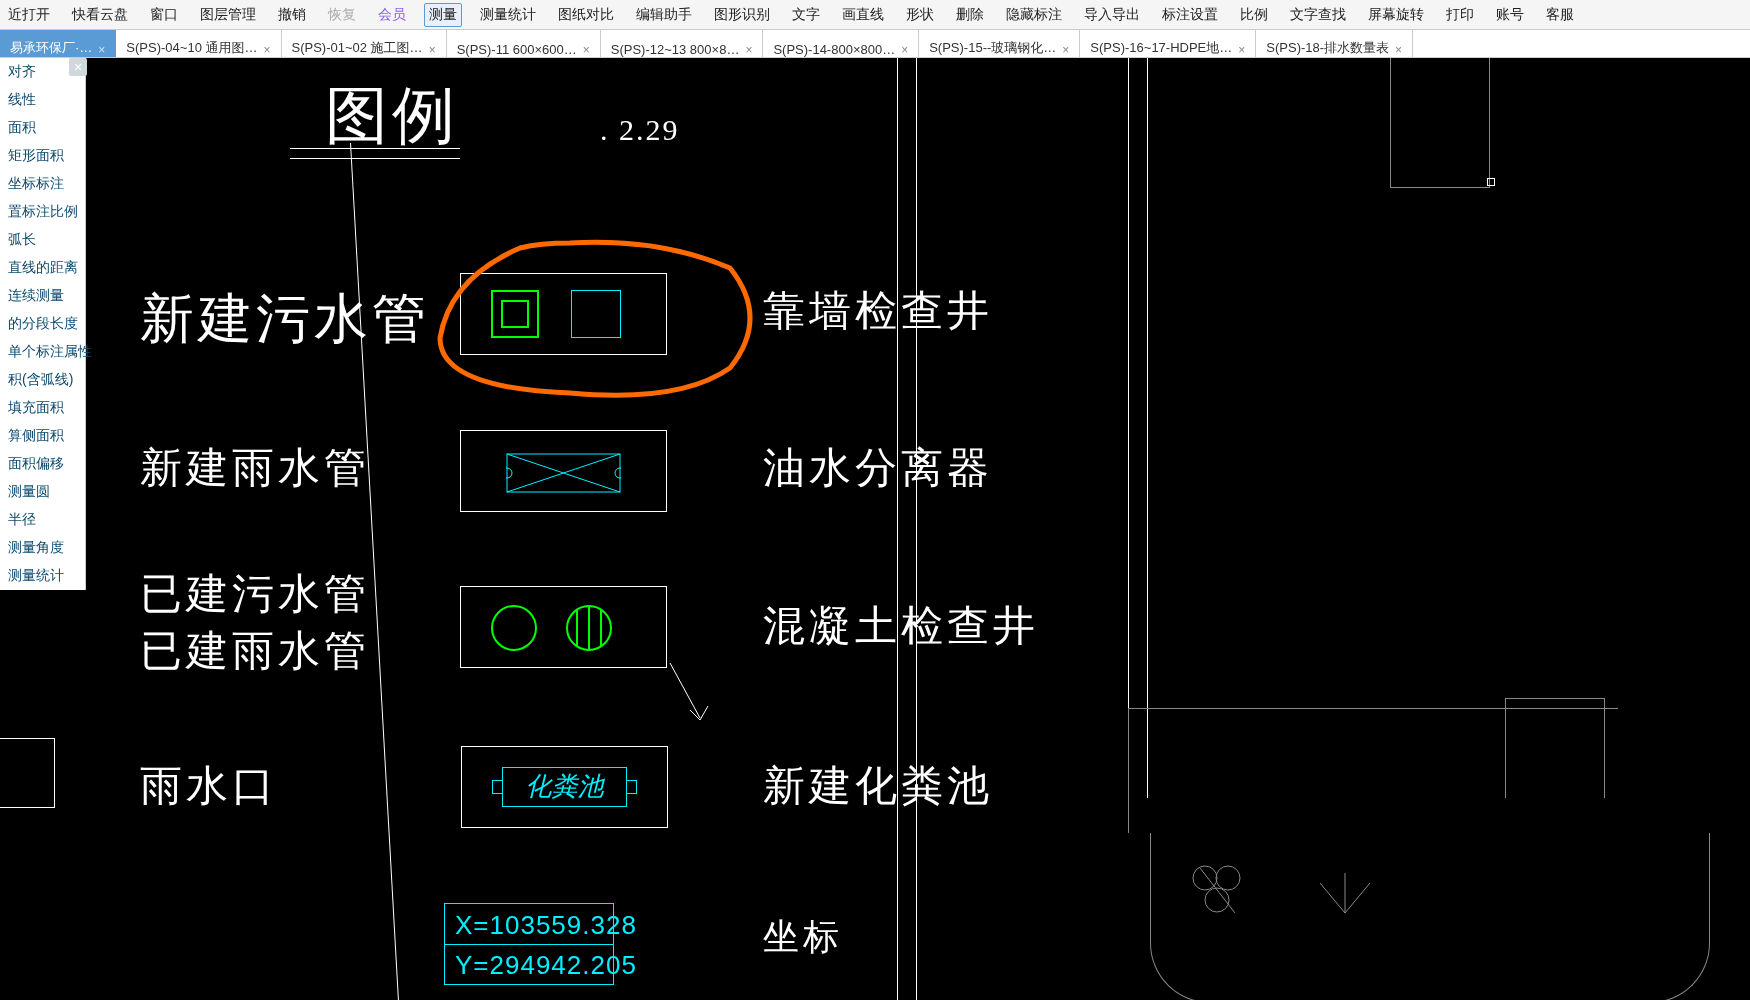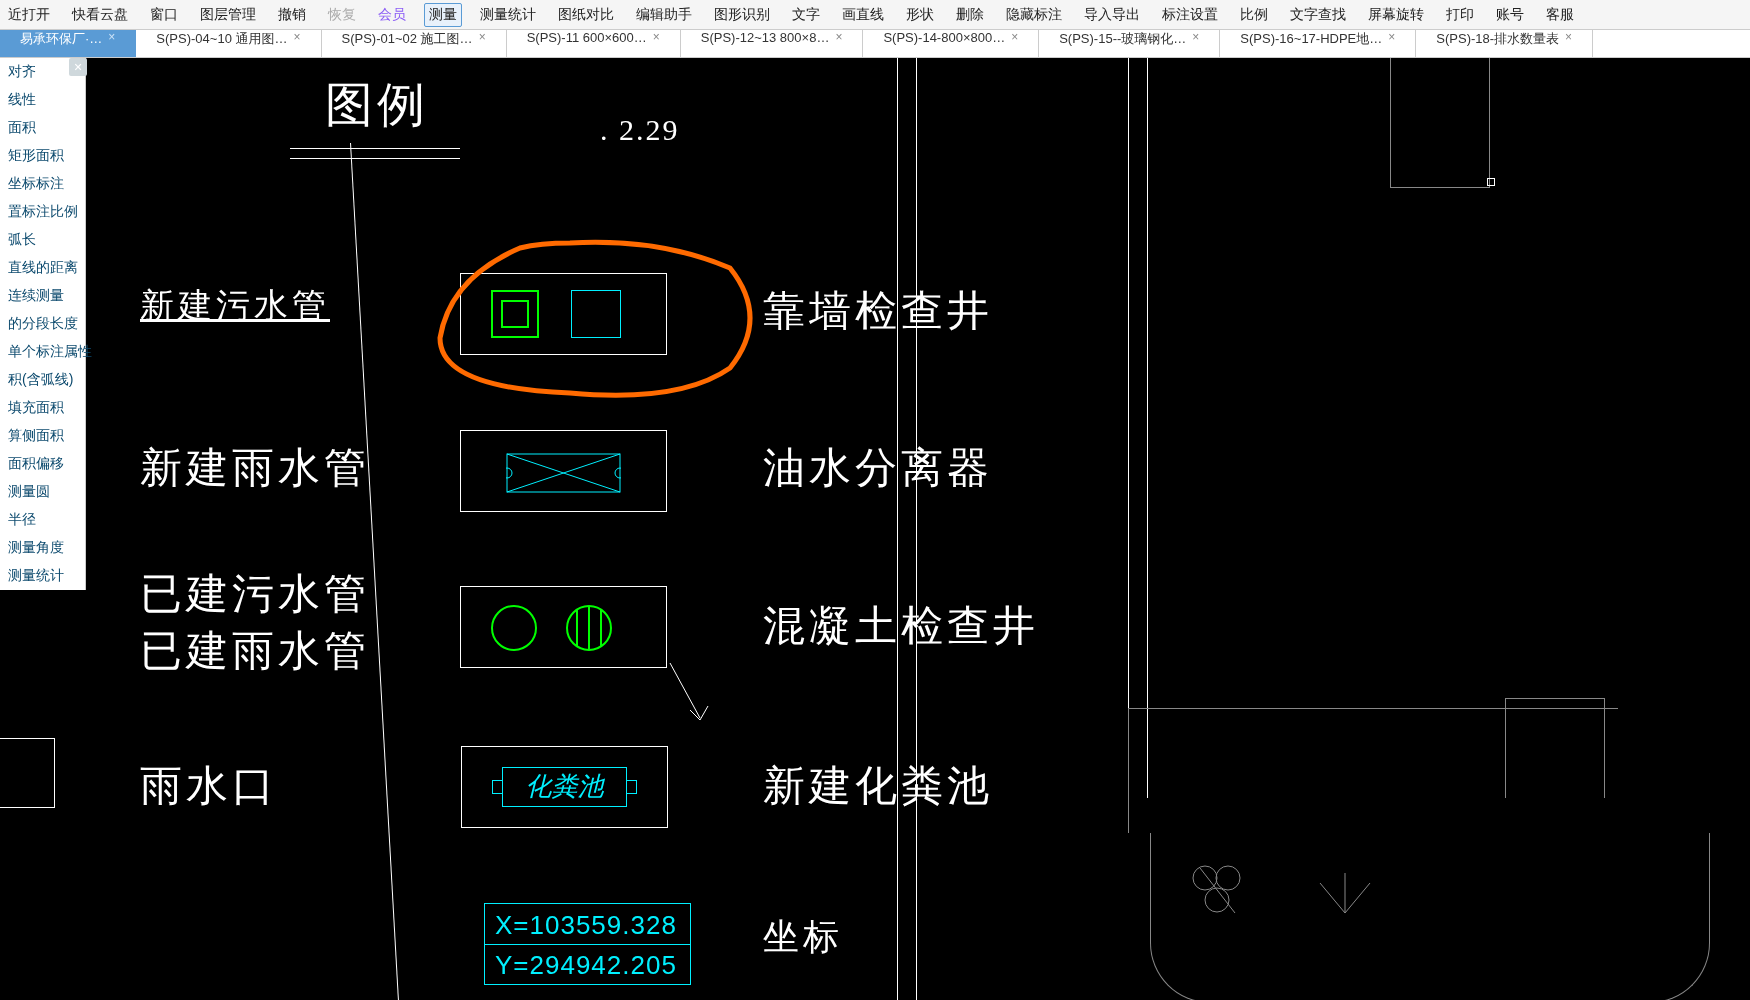--- a/index.html
+++ b/index.html
@@ -5,21 +5,21 @@
   * { margin:0; padding:0; box-sizing:border-box; }
   body { width:1750px; height:1000px; font-family:"Microsoft YaHei","SimSun",sans-serif; background:#f0f0f0; overflow:hidden; font-size:14px; }
   
   .toolbar { display:flex; align-items:center; height:30px; background:#f5f5f5; border-bottom:1px solid #ccc; padding:0 4px; gap:14px; font-size:14px; color:#222; white-space:nowrap;text-align:center; }
   .toolbar span { cursor:pointer; padding:2px 4px; }
   .toolbar .disabled { color:#aaa; }
   .toolbar .gold { color:#8b5cf6; }
   .toolbar .active { border:1px solid #5a9bd5; background:#e8f1fb; border-radius:2px; }
   
   .tabstrip { display:flex; align-items:center; height:28px; background:#fff; border-bottom:1px solid #ccc; font-size:13px; color:#333; }
-  .tab { display:flex; align-items:flex-start; height:100%; padding:0 20px; border-right:1px solid #ccc; position:relative; max-width:200px; overflow:hidden; white-space:nowrap; cursor:pointer; }
+  .tab { display:flex; align-items:flex-end; height:100%; padding:0 10px; border-right:1px solid #ccc; position:relative; max-width:200px; overflow:hidden; white-space:nowrap; cursor:pointer; }
   .tab.first { background:#5a9bd5; color:#fff; border-right:1px solid #5a9bd5; }
   .tab .close { margin-left:6px; font-size:12px; color:#888; }
   .tab.first .close { color:#cce3f7; }
   
   .sidebar { position:absolute; top:58px; left:0; width:86px; background:#fff; border-right:1px solid #ccc; font-size:14px; }
   .sidebar .item { padding:5px 8px; cursor:pointer; color:#0c4a6e; white-space:nowrap; }
   .sidebar .closebtn { position:absolute; top:0; right:-2px; width:18px; height:18px; background:#cfd8dc; color:#fff; font-size:11px; text-align:center; line-height:18px; border-radius:2px; }
   
   .canvas { position:absolute; top:58px; left:0; right:0; bottom:0; background:#000; }
   .canvas-text { position:absolute; color:#fff; font-family:"KaiTi","STKaiti","SimSun",serif; font-weight:100; letter-spacing:4px; }
@@ -94,29 +94,29 @@
       <span class="close">×</span>
     </div>
     <div class="tab">
       <span>S(PS)-18-排水数量表</span>
       <span class="close">×</span>
     </div>
   </div>
 
 <div class="canvas">
 
-  <div class="canvas-text" style="left:325px; top:15px; font-size:48px;">图例</div>
+  <div class="canvas-text" style="left:325px; top:15px; font-size:63px;">图例</div>
   <div class="white-line" style="left:290px; top:90px; width:170px; height:1px;"></div>
   <div class="white-line" style="left:290px; top:100px; width:170px; height:1px;"></div>
 
   <div class="canvas-text" style="left:600px; top:55px; font-size:30px; letter-spacing:2px;">. 2.29</div>
 
   <div class="diag" style="left:350px; top:85px; height:1050px; transform:rotate(-3.2deg);"></div>
 
-  <div class="canvas-text" style="left:140px; top:225px; font-size:34px;text-decoration:underline;">新建污水管</div>
+  <div class="canvas-text" style="left:140px; top:225px; font-size:54px;">新建污水管</div>
   <div class="symbol-box" style="left:460px; top:215px; width:207px; height:82px;">
      <div style="position:absolute; left:30px; top:16px; width:48px; height:48px; border:2px solid #00ff00;">
         <div style="position:absolute; left:8px; top:8px; right:8px; bottom:8px; border:2px solid #00ff00;"></div>
      </div>
      <div style="position:absolute; left:110px; top:16px; width:50px; height:48px; border:1px solid #00f0ff;"></div>
   </div>
 
   <svg style="position:absolute; left:410px; top:160px; width:370px; height:200px;">
     <path d="M 110 30 Q 40 60 30 120 Q 30 170 160 175 Q 270 185 320 150 Q 360 100 320 50 Q 250 20 160 25 Q 130 25 110 30 Z" fill="none" stroke="#ff6a00" stroke-width="5"></path>
   </svg>
@@ -155,21 +155,21 @@
   <div class="canvas-text" style="left:140px; top:700px; font-size:42px;">雨水口</div>
   <div class="symbol-box" style="left:461px; top:688px; width:207px; height:82px;font-style:italic;">
      <div style="position:absolute; left:40px; top:20px; right:40px; bottom:20px; border:1px solid #00f0ff; color:#00f0ff; font-size:26px; text-align:center; line-height:38px; font-family:'SimSun',serif;">
         <span>化粪池</span>
      </div>
      <div style="position:absolute; left:30px; top:33px; width:10px; height:14px; border:1px solid #00f0ff; border-right:none;"></div>
      <div style="position:absolute; right:30px; top:33px; width:10px; height:14px; border:1px solid #00f0ff; border-left:none;"></div>
   </div>
   <div class="canvas-text" style="left:763px; top:700px; font-size:42px;">新建化粪池</div>
 
-  <div class="symbol-box" style="left:484px; top:845px; width:207px; height:82px; border-color:#00f0ff;">
+  <div class="symbol-box" style="left:444px; top:845px; width:170px; height:82px; border-color:#00f0ff;">
      <div class="cyan" style="position:absolute; left:10px; top:6px; font-size:26px; font-family:sans-serif; letter-spacing:1px;">X=103559.328</div>
      <div style="position:absolute; left:0; top:40px; right:0; height:1px; background:#00f0ff;"></div>
      <div class="cyan" style="position:absolute; left:10px; top:46px; font-size:26px; font-family:sans-serif; letter-spacing:1px;">Y=294942.205</div>
   </div>
   <div class="canvas-text" style="left:763px; top:855px; font-size:36px;">坐标</div>
 
   <div class="white-line" style="left:897px; top:0; width:1px; height:942px;"></div>
   <div class="white-line" style="left:916px; top:0; width:1px; height:942px;"></div>
   <div class="white-line" style="left:1128px; top:0; width:1px; height:740px;"></div>
   <div class="white-line" style="left:1147px; top:0; width:1px; height:740px;"></div>

